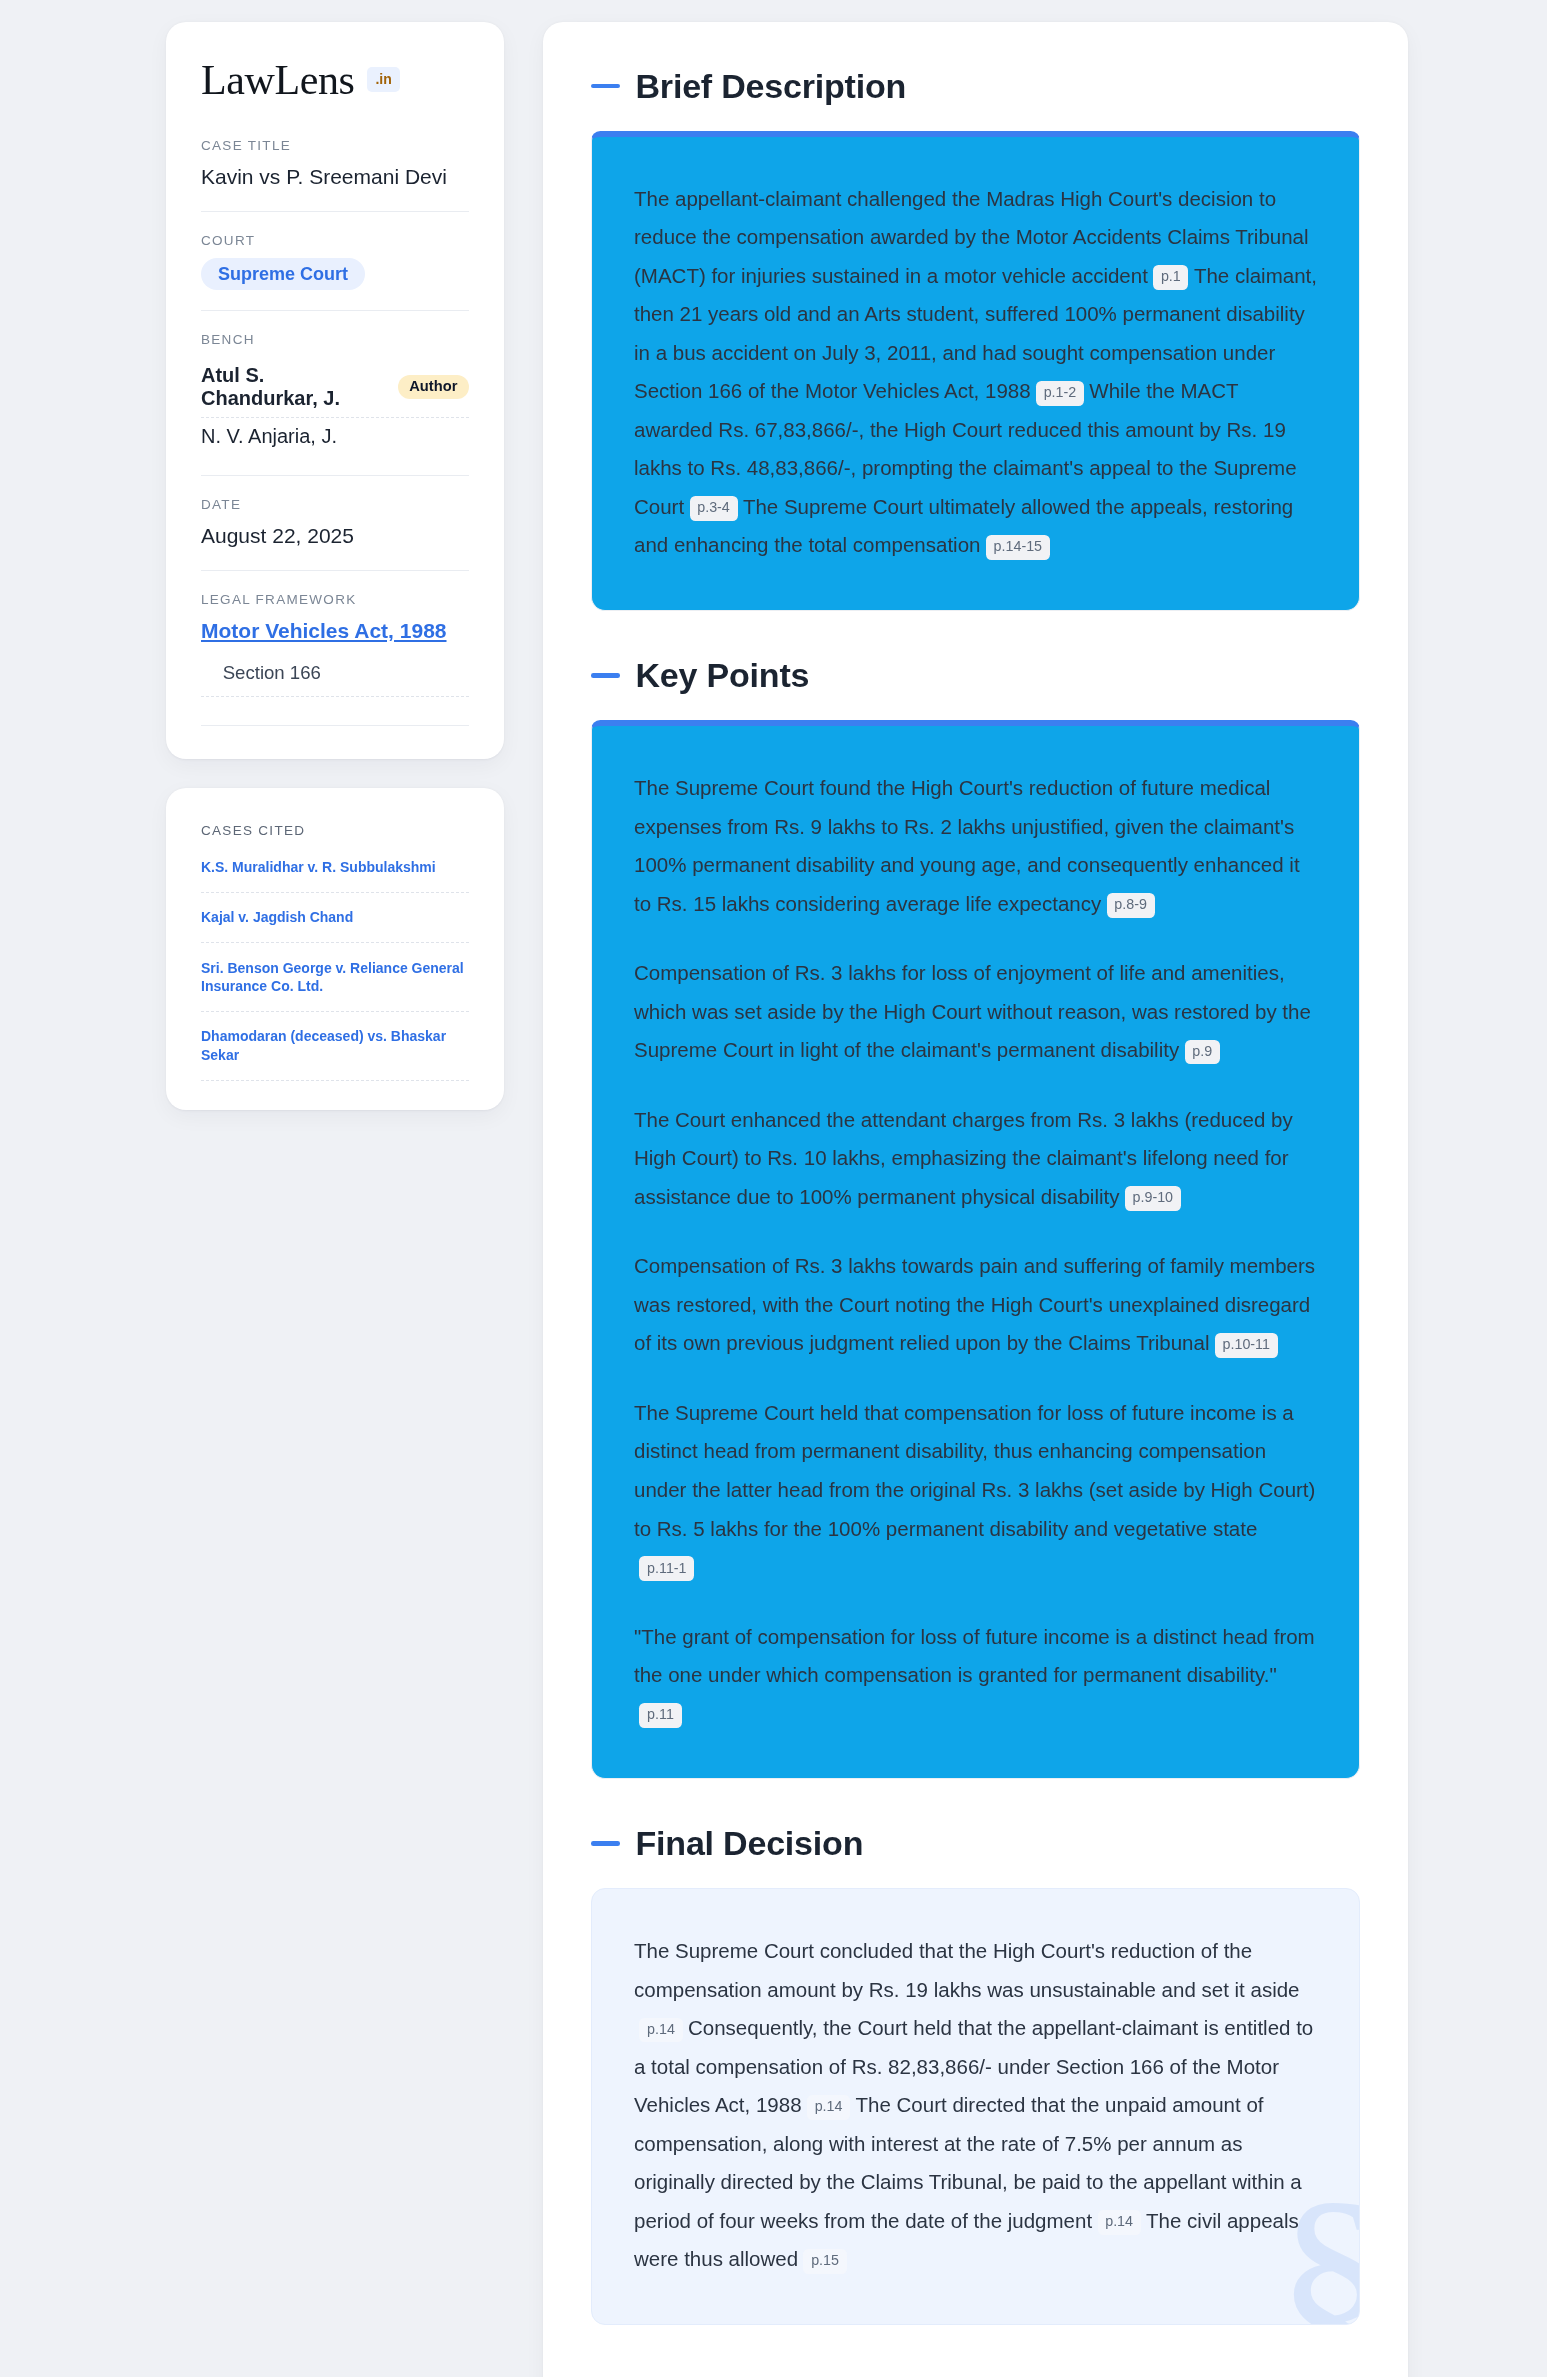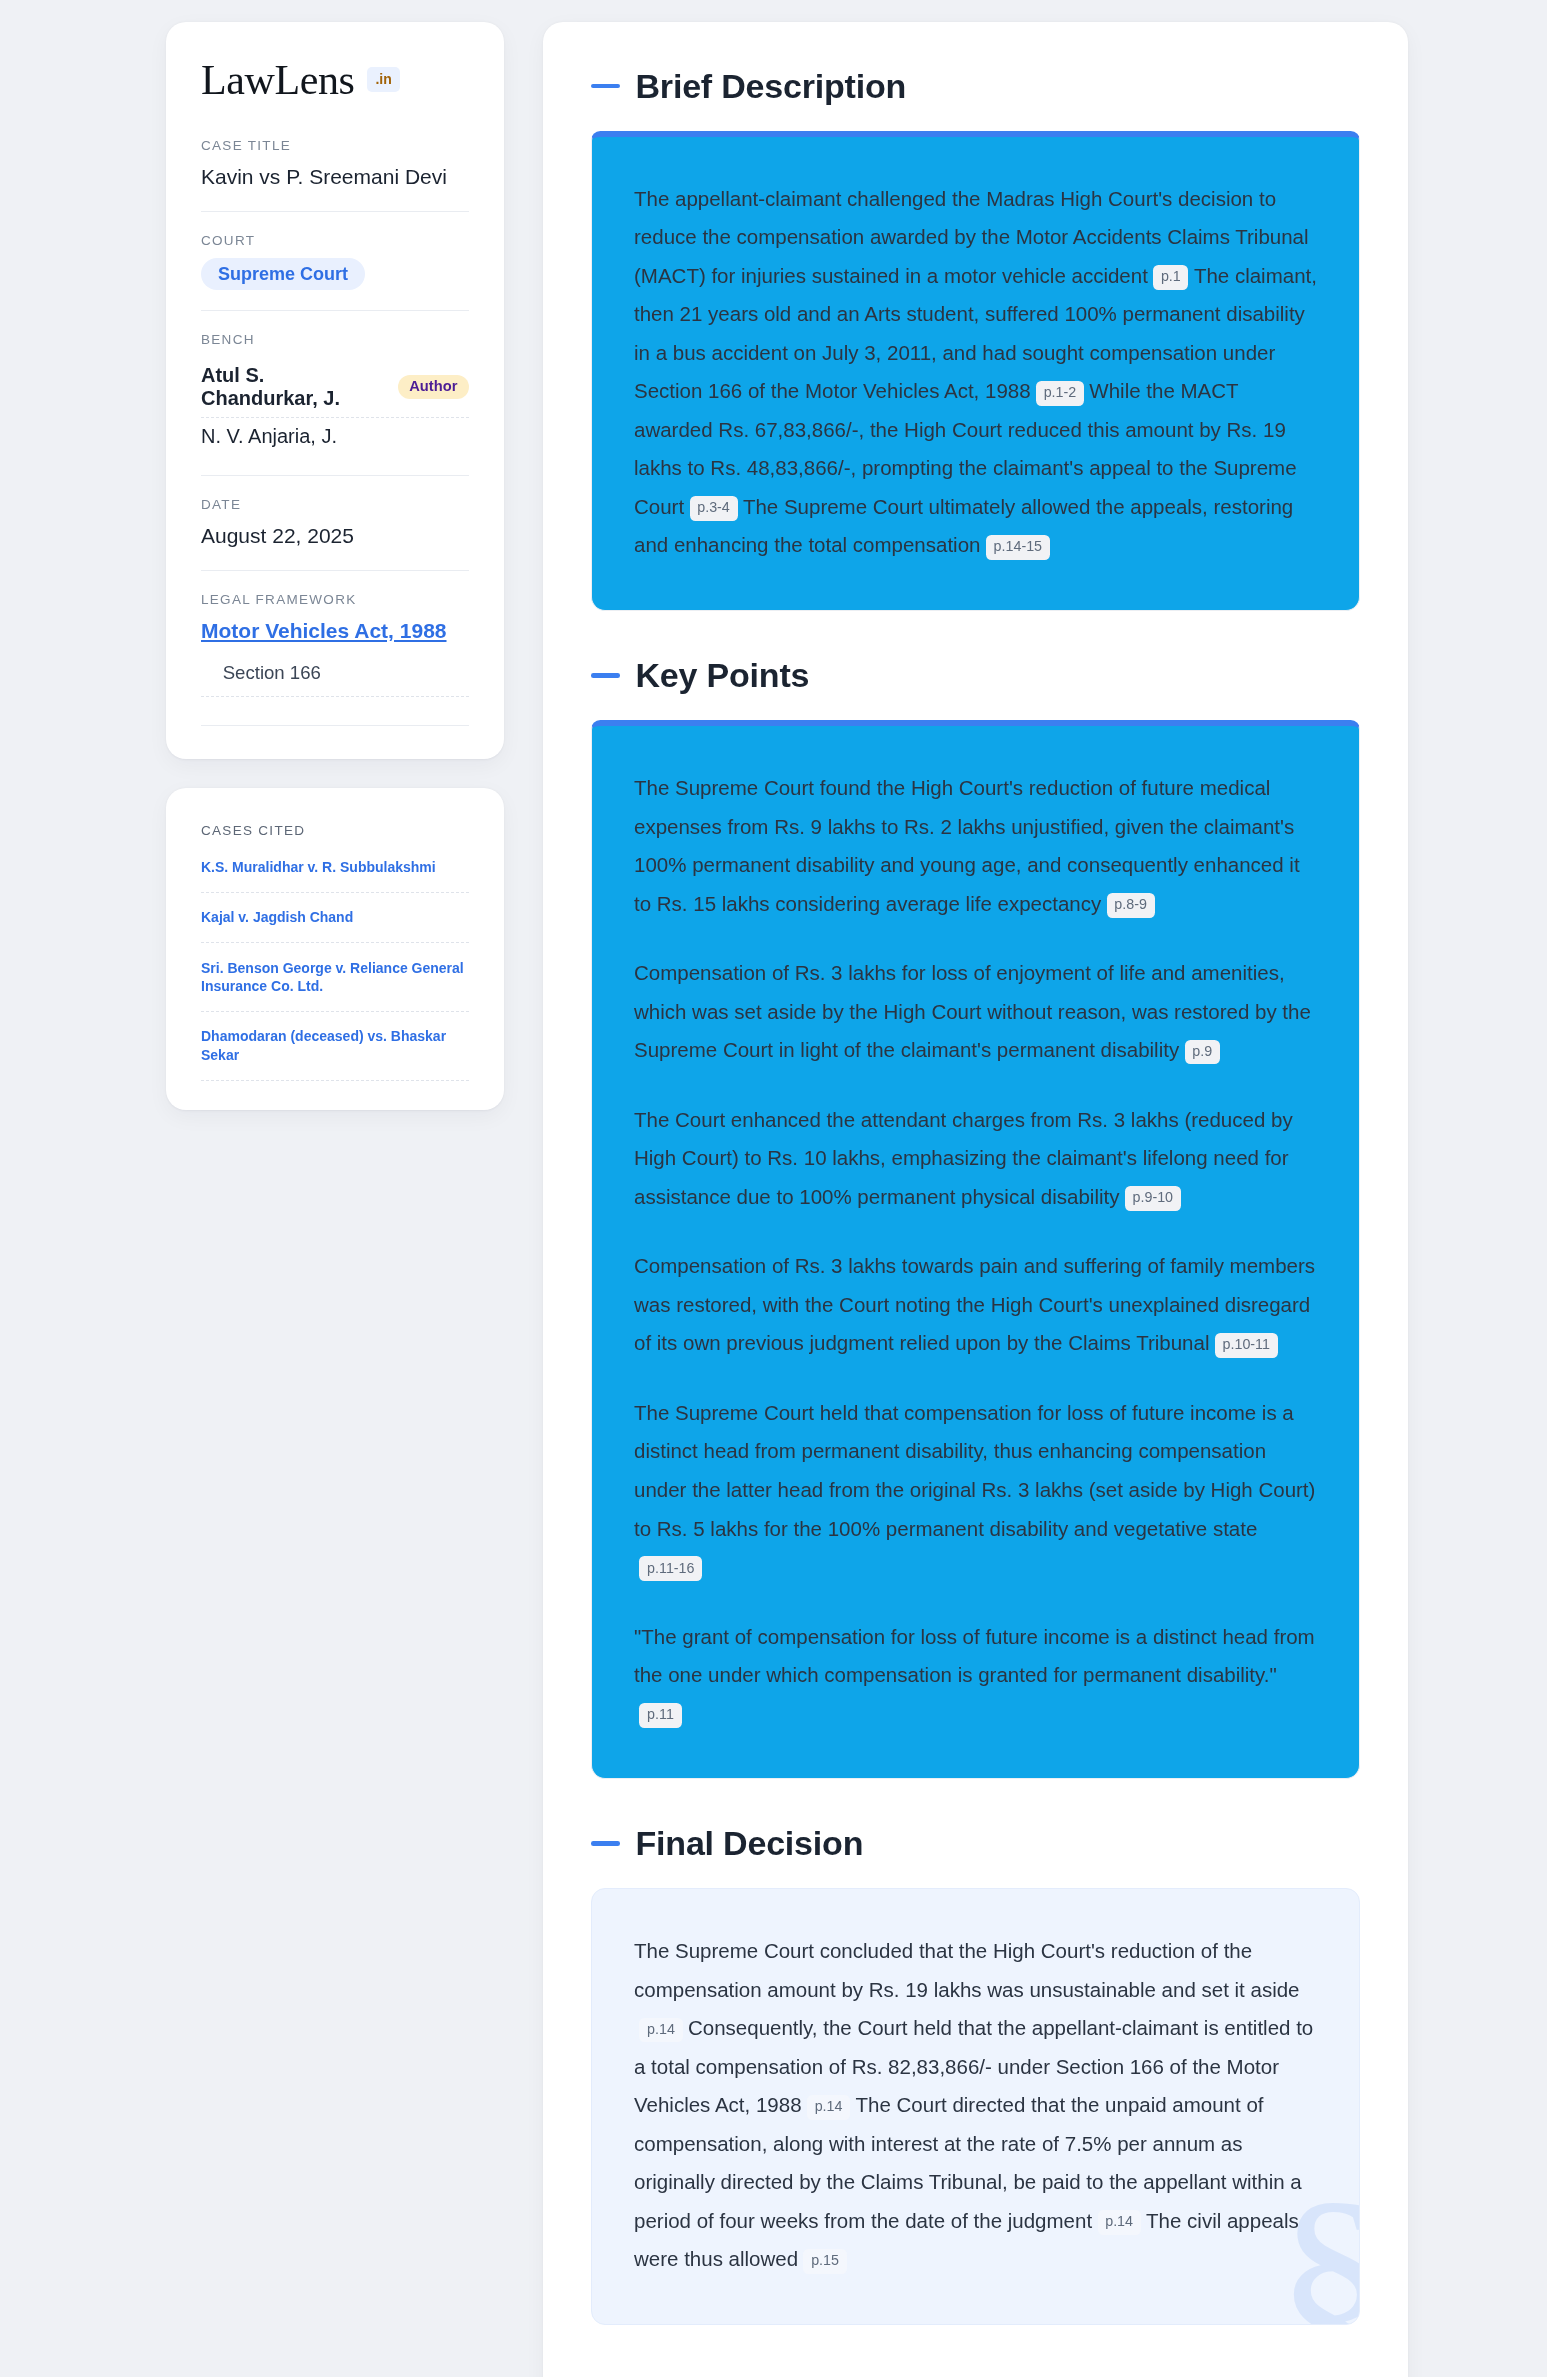--- a/index.html
+++ b/index.html
@@ -97,21 +97,21 @@
     display: flex;
     align-items: center;
     gap: 12.4px;
     padding: 7px 0;
   }
   .bench-row + .bench-row { border-top: 0.8px dashed #dfe3ea; }
   .bench-name { font-size: 20px; color: #1b2330; }
   .bench-name.is-author { font-weight: 700; }
   .badge-author {
     background: #fdeec6;
-    color: #4c1d95;
+    color: #0f172a;
     font-size: 14.7px;
     font-weight: 700;
     border-radius: 773px;
     padding: 4.6px 11.6px 5.4px 11.6px;
     line-height: 1;
   }
 
   .act-link {
     font-size: 21px;
     font-weight: 700;
@@ -314,21 +314,21 @@
       <div class="section-head">
         <span class="head-dash"></span>
         <h2 class="section-title">Key Points</h2>
       </div>
       <div class="panel panel--plain">
         <div>
             <p class="para">The Supreme Court found the High Court's reduction of future medical expenses from Rs. 9 lakhs to Rs. 2 lakhs unjustified, given the claimant's 100% permanent disability and young age, and consequently enhanced it to Rs. 15 lakhs considering average life expectancy<span class="cite">p.8-9</span></p>
             <p class="para">Compensation of Rs. 3 lakhs for loss of enjoyment of life and amenities, which was set aside by the High Court without reason, was restored by the Supreme Court in light of the claimant's permanent disability<span class="cite">p.9</span></p>
             <p class="para">The Court enhanced the attendant charges from Rs. 3 lakhs (reduced by High Court) to Rs. 10 lakhs, emphasizing the claimant's lifelong need for assistance due to 100% permanent physical disability<span class="cite">p.9-10</span></p>
             <p class="para">Compensation of Rs. 3 lakhs towards pain and suffering of family members was restored, with the Court noting the High Court's unexplained disregard of its own previous judgment relied upon by the Claims Tribunal<span class="cite">p.10-11</span></p>
-            <p class="para">The Supreme Court held that compensation for loss of future income is a distinct head from permanent disability, thus enhancing compensation under the latter head from the original Rs. 3 lakhs (set aside by High Court) to Rs. 5 lakhs for the 100% permanent disability and vegetative state<span class="cite">p.11-16</span></p>
+            <p class="para">The Supreme Court held that compensation for loss of future income is a distinct head from permanent disability, thus enhancing compensation under the latter head from the original Rs. 3 lakhs (set aside by High Court) to Rs. 5 lakhs for the 100% permanent disability and vegetative state<span class="cite">p.11-1</span></p>
             <p class="para">"The grant of compensation for loss of future income is a distinct head from the one under which compensation is granted for permanent disability."<span class="cite">p.11</span></p>
           </div>
       </div>
     </section>
 
     <section class="section">
       <div class="section-head">
         <span class="head-dash"></span>
         <h2 class="section-title">Final Decision</h2>
       </div>

